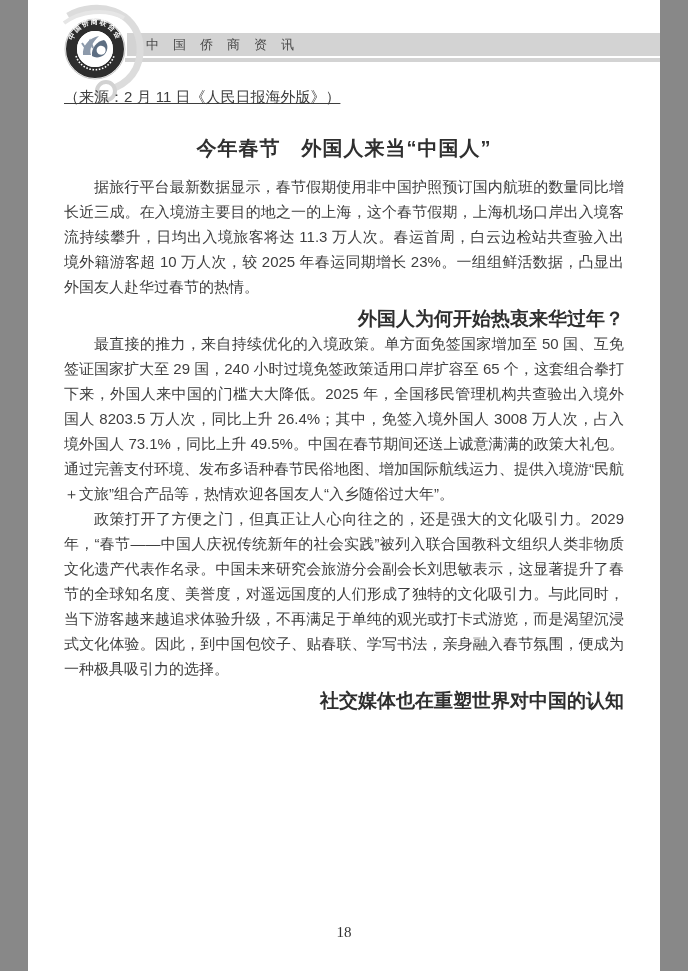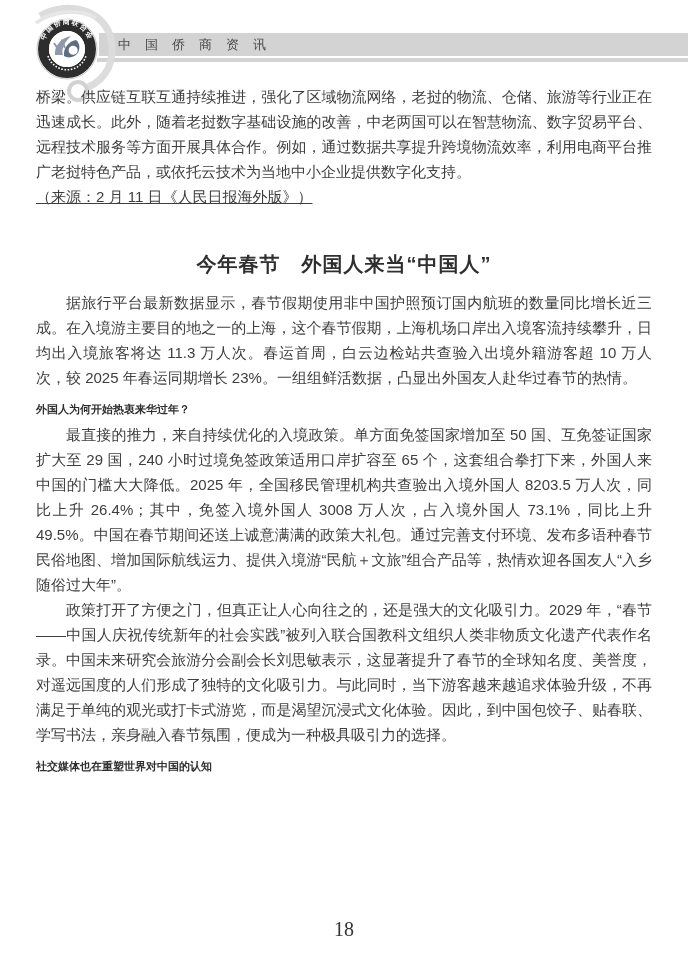--- a/index.html
+++ b/index.html
@@ -1,19 +1,19 @@
 <!DOCTYPE html>
 <html><head>
 <meta charset="utf-8">
 <style>
   * { margin: 0; padding: 0; box-sizing: border-box; }
   html, body { background: #888; }
   .page {
     position: relative;
-    width: 688px;
+    width: 632px;
     height: 971px;
     margin: 0 auto;
     background: #ffffff;
     overflow: hidden;
     font-family: "Liberation Sans", sans-serif;
     color: #3e3e3e;
   }
 
   
   .masthead-bar {
@@ -57,40 +57,40 @@
     text-align: left;
     line-height: 25px;
     text-decoration: underline;
   }
   .article-title {
     text-align: center;
     font-size: 20px;
     font-weight: bold;
     color: #2f2f2f;
     line-height: 30px;
-    margin-top: 40px;
+    margin-top: 24px;
     margin-bottom: 11px;
     letter-spacing: 1px;
   }
   .section-heading {
-    text-align: left;
-    font-size: 11px;
+    text-align: right;
+    font-size: 19px;
     font-weight: bold;
     color: #2f2f2f;
     line-height: 25px;
     margin-top: 7px;
   }
 
   
   .page-footer {
     position: absolute;
     left: 0; right: 0; bottom: 30px;
     text-align: center;
     font-family: "Liberation Serif", serif;
-    font-size: 20px;
+    font-size: 15px;
     color: #333333;
   }
 </style>
 </head>
 <body>
 
 <div class="page">
 
   <div class="masthead-bar">
     <span class="masthead-text">中国侨商资讯</span>
@@ -125,21 +125,20 @@
           <path d="M52 53 C 51 45, 57 38, 64 37 C 68 40, 69 47, 64 52 C 60 55, 55 55, 52 53 Z" fill="#5d6e82"></path>
           <path d="M58 44 a 4.5 4.5 0 1 1 -0.1 0.1 Z" fill="#ffffff"></path>
           <path d="M42 40 l4 6 4-8 3 7" fill="none" stroke="#8d9aab" stroke-width="2"></path>
         </g>
       </g>
     </svg>
   </div>
 
   <div class="content">
 
-    <p class="cont">桥梁。供应链互联互通持续推进，强化了区域物流网络，老挝的物流、仓储、旅游等行业正在迅速成长。此外，随着老挝数字基础设施的改善，中老两国可以在智慧物流、数字贸易平台、远程技术服务等方面开展具体合作。例如，通过数据共享提升跨境物流效率，利用电商平台推广老挝特色产品，或依托云技术为当地中小企业提供数字化支持。</p>
 
     <p class="source-line">（来源：2 月 11 日《人民日报海外版》）</p>
 
     <h1 class="article-title">今年春节　外国人来当“中国人”</h1>
 
     <p class="indent">据旅行平台最新数据显示，春节假期使用非中国护照预订国内航班的数量同比增长近三成。在入境游主要目的地之一的上海，这个春节假期，上海机场口岸出入境客流持续攀升，日均出入境旅客将达 11.3 万人次。春运首周，白云边检站共查验入出境外籍游客超 10 万人次，较 2025 年春运同期增长 23%。一组组鲜活数据，凸显出外国友人赴华过春节的热情。</p>
 
     <h2 class="section-heading">外国人为何开始热衷来华过年？</h2>
 
     <p class="indent">最直接的推力，来自持续优化的入境政策。单方面免签国家增加至 50 国、互免签证国家扩大至 29 国，240 小时过境免签政策适用口岸扩容至 65 个，这套组合拳打下来，外国人来中国的门槛大大降低。2025 年，全国移民管理机构共查验出入境外国人 8203.5 万人次，同比上升 26.4%；其中，免签入境外国人 3008 万人次，占入境外国人 73.1%，同比上升 49.5%。中国在春节期间还送上诚意满满的政策大礼包。通过完善支付环境、发布多语种春节民俗地图、增加国际航线运力、提供入境游“民航＋文旅”组合产品等，热情欢迎各国友人“入乡随俗过大年”。</p>

